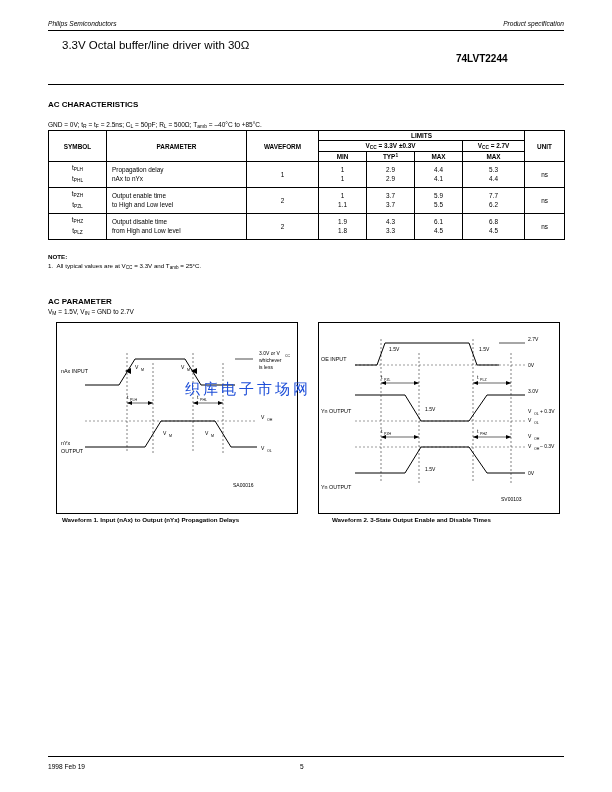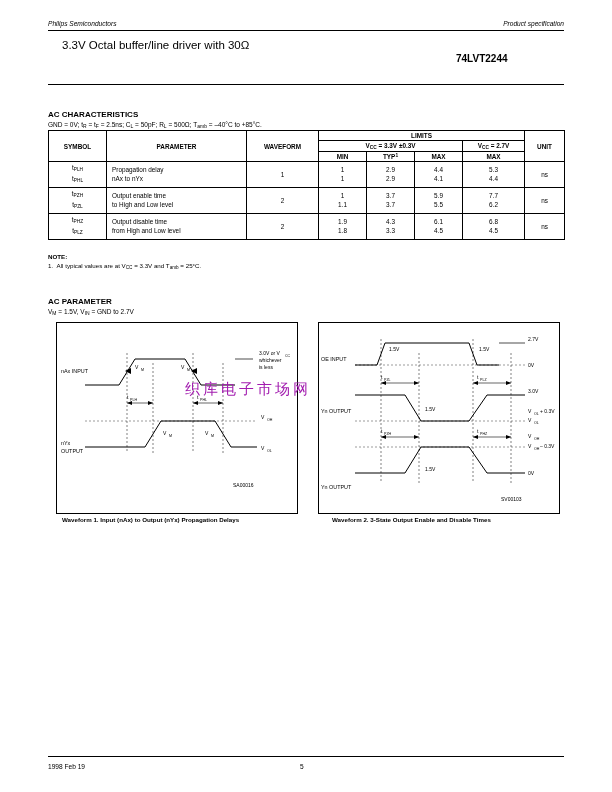--- a/index.html
+++ b/index.html
@@ -111,21 +111,21 @@
   }
   .wf-cap {
     position: absolute;
     font-size: 6.2px;
     font-weight: bold;
   }
   .wm {
     position: absolute;
     left: 185px; top: 380px;
     font-size: 15px;
-    color: #a21caf;
+    color: #1d4ed8;
     letter-spacing: 3px;
     pointer-events: none;
   }
   
   .rule-bot { top: 756px; }
   .ftr-left {
     position: absolute;
     left: 48px; top: 763px;
     font-size: 6.6px;
   }
@@ -146,21 +146,21 @@
     <span class="hdr-right">Product specification</span>
   </div>
   <div class="rule rule-top"></div>
 
   <div class="title-block">
     <div>3.3V Octal buffer/line driver with 30Ω</div>
   </div>
   <div class="partno">74LVT2244</div>
   <div class="rule rule-mid"></div>
 
-  <div class="sect-title" style="left:48px; top:110px;">AC CHARACTERISTICS</div>
+  <div class="sect-title" style="left:48px; top:100px;">AC CHARACTERISTICS</div>
   <div class="sect-sub" style="left:48px; top:121px;">
     GND = 0V; t<sub>R</sub> = t<sub>F</sub> = 2.5ns; C<sub>L</sub> = 50pF; R<sub>L</sub> = 500Ω; T<sub>amb</sub> = –40°C to +85°C.
   </div>
 
   <table class="ac-table">
     <colgroup>
       <col style="width:58px">
       <col style="width:140px">
       <col style="width:72px">
       <col style="width:48px">

